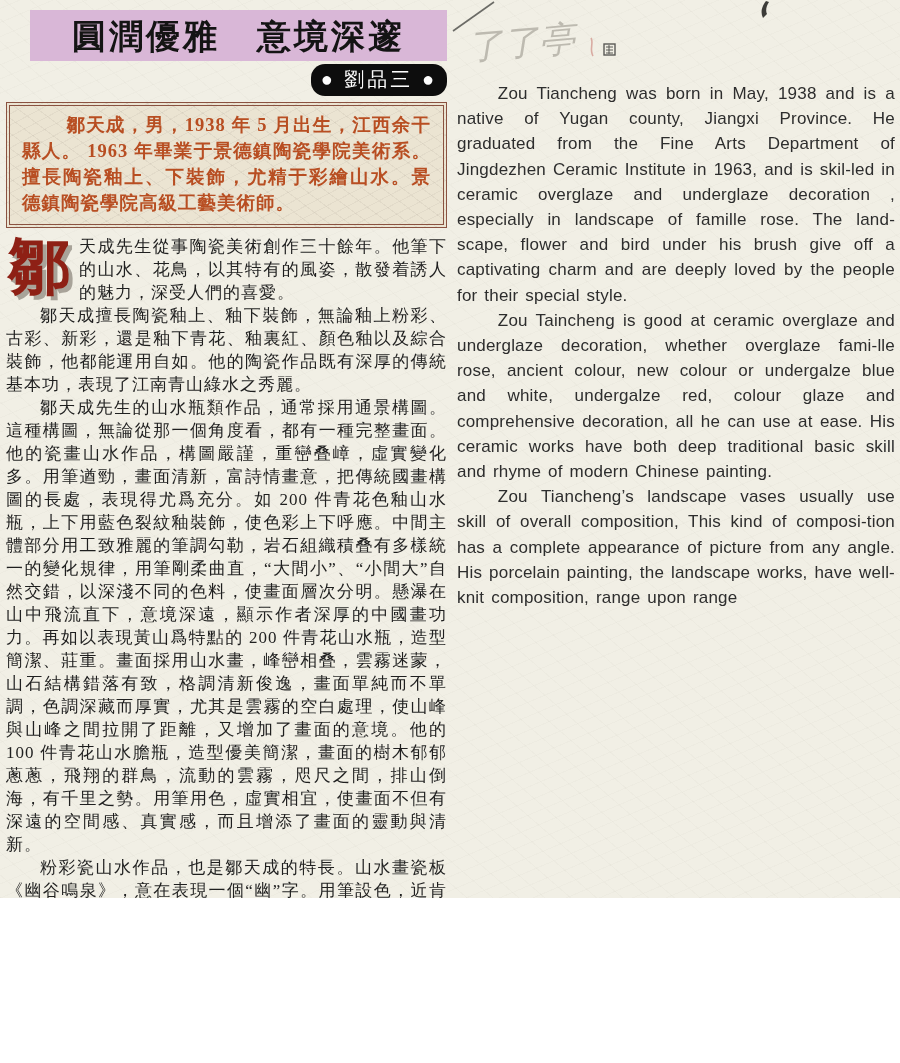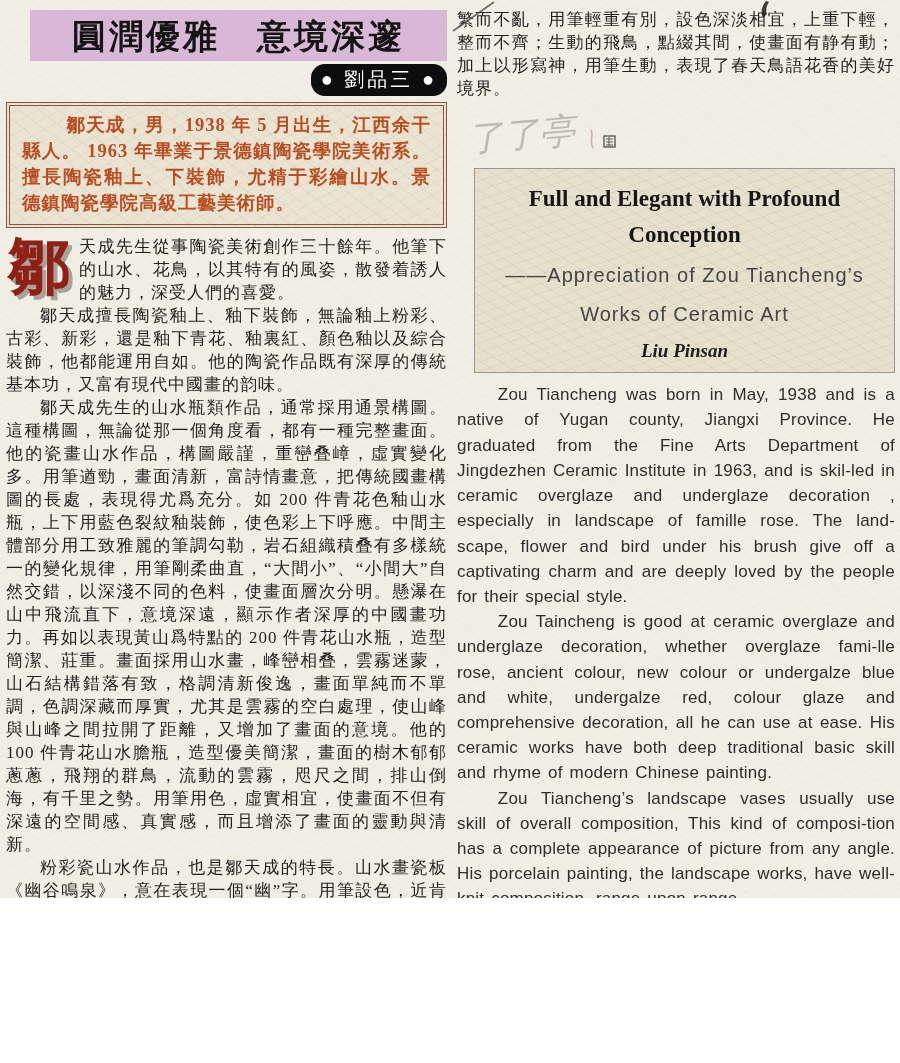--- a/index.html
+++ b/index.html
@@ -124,47 +124,41 @@
     <div class="badge-row">
       <span class="author-badge">● 劉品三 ●</span>
     </div>
 
     <div class="bio-box">
       <p class="bio-text">鄒天成，男，1938 年 5 月出生，江西余干縣人。 1963 年畢業于景德鎮陶瓷學院美術系。擅長陶瓷釉上、下裝飾，尤精于彩繪山水。景德鎮陶瓷學院高級工藝美術師。</p>
     </div>
 
     <div class="article-zh">
       <p class="no-indent"><span class="dropcap">鄒</span><span>天成先生從事陶瓷美術創作三十餘年。他筆下的山水、花鳥，以其特有的風姿，散發着誘人的魅力，深受人們的喜愛。</span></p>
-      <p>鄒天成擅長陶瓷釉上、釉下裝飾，無論釉上粉彩、古彩、新彩，還是釉下青花、釉裏紅、顏色釉以及綜合裝飾，他都能運用自如。他的陶瓷作品既有深厚的傳統基本功，又富有現代中國畫的韵味。</p>
+      <p>鄒天成擅長陶瓷釉上、釉下裝飾，無論釉上粉彩、古彩、新彩，還是釉下青花、釉裏紅、顏色釉以及綜合裝飾，他都能運用自如。他的陶瓷作品既有深厚的傳統基本功，表現了江南青山綠水之秀麗。</p>
       <p>鄒天成先生的山水瓶類作品，通常採用通景構圖。這種構圖，無論從那一個角度看，都有一種完整畫面。他的瓷畫山水作品，構圖嚴謹，重巒叠嶂，虛實變化多。用筆遒勁，畫面清新，富詩情畫意，把傳統國畫構圖的長處，表現得尤爲充分。如 200 件青花色釉山水瓶，上下用藍色裂紋釉裝飾，使色彩上下呼應。中間主體部分用工致雅麗的筆調勾勒，岩石組織積叠有多樣統一的變化規律，用筆剛柔曲直，“大間小”、“小間大”自然交錯，以深淺不同的色料，使畫面層次分明。懸瀑在山中飛流直下，意境深遠，顯示作者深厚的中國畫功力。再如以表現黃山爲特點的 200 件青花山水瓶，造型簡潔、莊重。畫面採用山水畫，峰巒相叠，雲霧迷蒙，山石結構錯落有致，格調清新俊逸，畫面單純而不單調，色調深藏而厚實，尤其是雲霧的空白處理，使山峰與山峰之間拉開了距離，又增加了畫面的意境。他的 100 件青花山水膽瓶，造型優美簡潔，畫面的樹木郁郁蔥蔥，飛翔的群鳥，流動的雲霧，咫尺之間，排山倒海，有千里之勢。用筆用色，虛實相宜，使畫面不但有深遠的空間感、真實感，而且增添了畫面的靈動與清新。</p>
       <p>粉彩瓷山水作品，也是鄒天成的特長。山水畫瓷板《幽谷鳴泉》，意在表現一個“幽”字。用筆設色，近肯定、深厚，遠概括、輕淡。山和水，樹和雲霧，既有對比，又拉開了距離。中景的幾棵樹，色彩明亮，和背景的幽暗形成了對比，流泉的聲響和環境的幽静也形成了對比，表現了江南青山綠水之秀麗，猶入“溪深樹密無人處，唯有幽花渡水香”的優美意境。</p>
       <p>鄒天成既畫山水，也畫花鳥。他的瓷上花鳥畫，多是常見題材，但畫得脱俗不凡。青花色釉花鳥瓶，造型端莊大方，以通景手法構圖，紫藤分佈在瓶的主要部位。花葉</p>
     </div>
   </div>
 
   <div class="col-right">
 
     <div class="zh-cont">
-      <p class="no-indent">繁而不亂，用筆輕重有別，設色深淡相宜，上重下輕，整而不齊；生動的飛鳥，點綴其間，使畫面有静有動；加上以形寫神，用筆生動，表現了春天鳥語花香的美好境界。</p>
     </div>
 
     <div class="signature-row">
       <span class="sig-text">了了亭</span>
       <svg class="sig-seal" width="34" height="26" viewBox="0 0 34 26">
         <path d="M6 3 C 9 8, 4 14, 8 21" stroke="#d9aba2" stroke-width="1.6" fill="none"></path>
         <rect x="19" y="9" width="11" height="11" fill="none" stroke="#5b5b57" stroke-width="1.4"></rect>
         <path d="M21 12 h7 M21 15 h7 M21 18 h7 M24 10 v9" stroke="#5b5b57" stroke-width="1" fill="none"></path>
       </svg>
     </div>
 
-    <div class="en-title-box">
-      <div class="en-title">Full and Elegant with Profound Conception</div>
-      <div class="en-subtitle">——Appreciation of Zou Tiancheng’s Works of Ceramic Art</div>
-      <div class="en-author">Liu Pinsan</div>
-    </div>
 
     <div class="article-en">
       <p>Zou Tiancheng was born in May, 1938 and is a native of Yugan county, Jiangxi Province. He graduated from the Fine Arts Department of Jingdezhen Ceramic Institute in 1963, and is skil-led in ceramic overglaze and underglaze decoration , especially in landscape of famille rose. The land-scape, flower and bird under his brush give off a captivating charm and are deeply loved by the people for their special style.</p>
       <p>Zou Taincheng is good at ceramic overglaze and underglaze decoration, whether overglaze fami-lle rose, ancient colour, new colour or undergalze blue and white, undergalze red, colour glaze and comprehensive decoration, all he can use at ease. His ceramic works have both deep traditional basic skill and rhyme of modern Chinese painting.</p>
       <p>Zou Tiancheng’s landscape vases usually use skill of overall composition, This kind of composi-tion has a complete appearance of picture from any angle. His porcelain painting, the landscape works, have well-knit composition, range upon range</p>
     </div>
   </div>
 
   <svg class="artifact" style="left:450px;top:0;" width="55" height="32" viewBox="0 0 55 32">
     <path d="M3 31 L 44 2" stroke="#4a4a46" stroke-width="1.6" fill="none" opacity=".8"></path>

